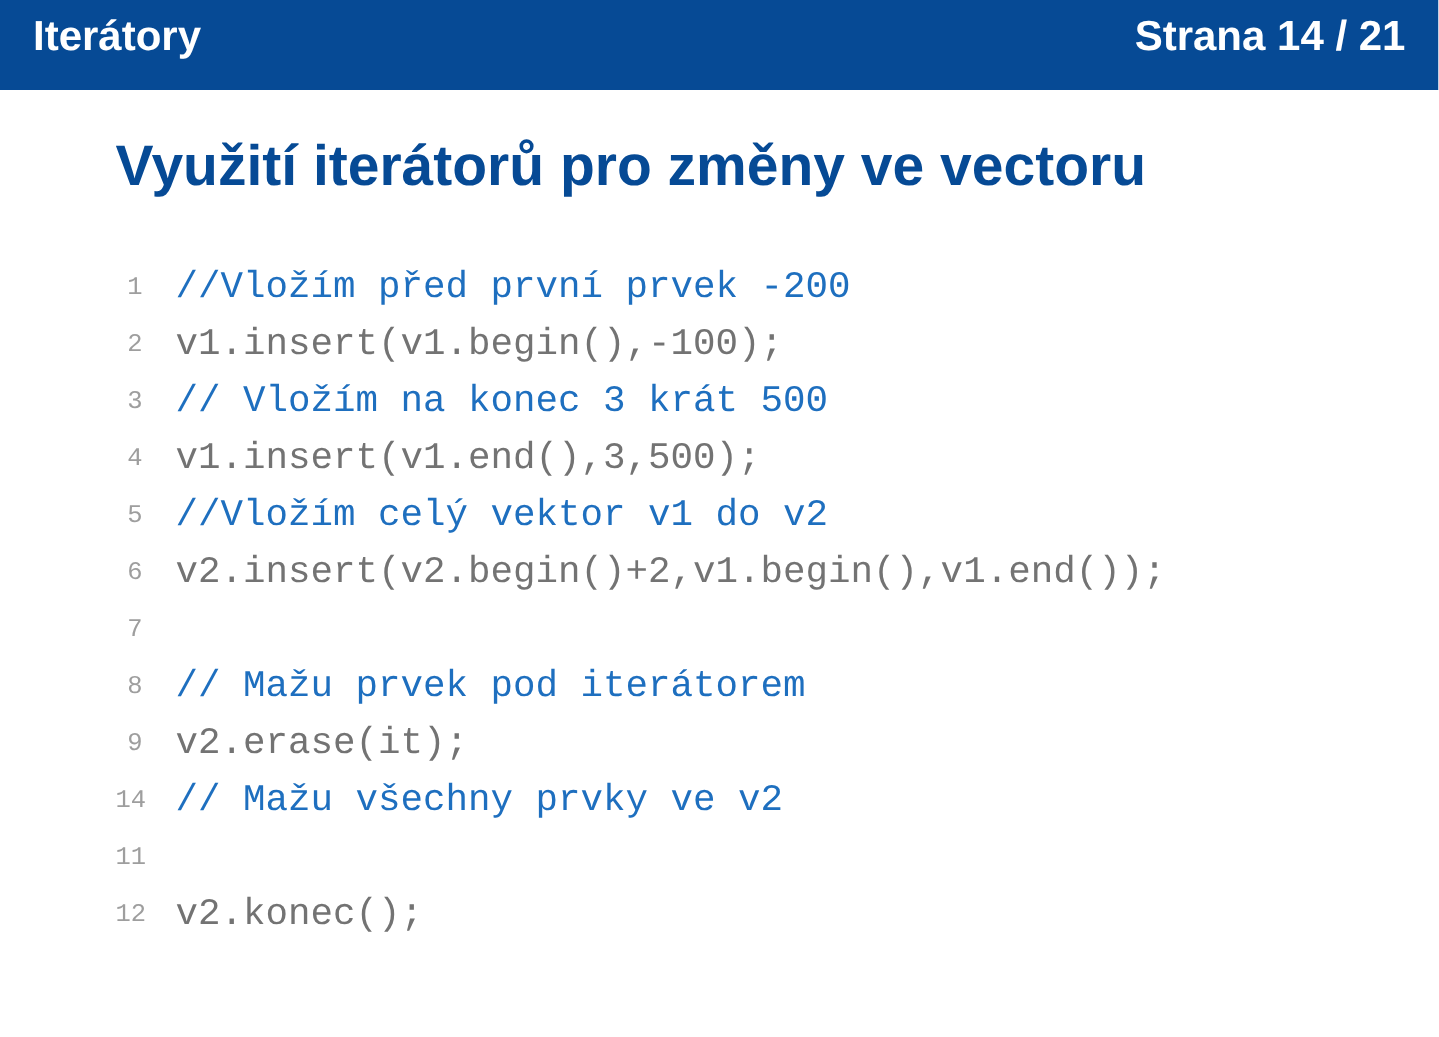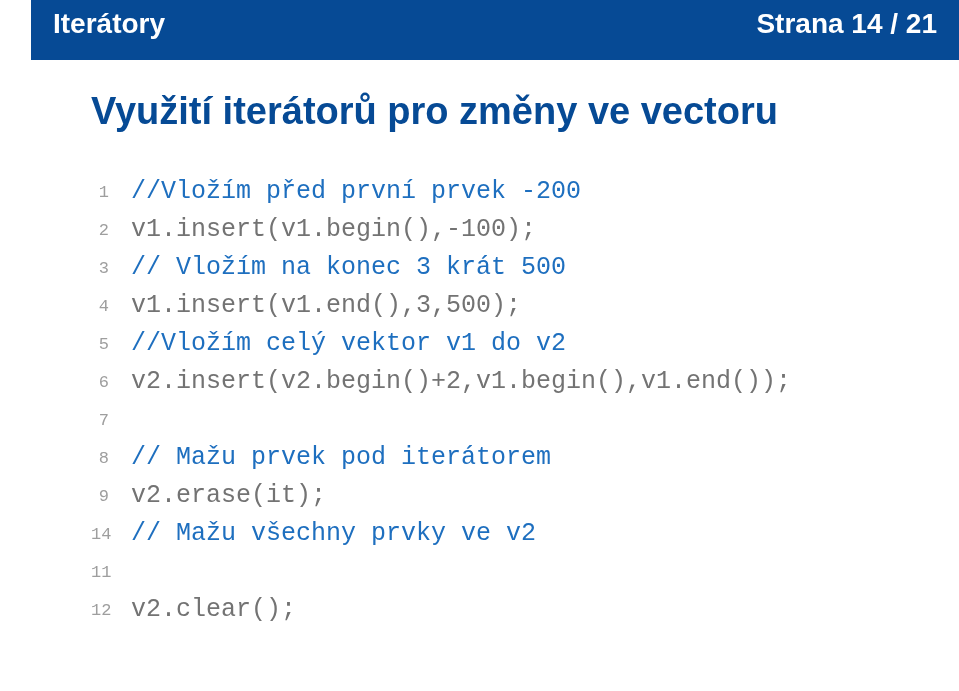--- a/index.html
+++ b/index.html
@@ -1,32 +1,33 @@
 <!DOCTYPE html>
 <html><head>
 <meta charset="utf-8">
 <style>
   * { margin: 0; padding: 0; box-sizing: border-box; }
   html, body { width: 959px; height: 691px; font-family: Arial, Helvetica, sans-serif; background: #fff; }
-  .slide { width: 959px; height: 619px; position: relative; padding-left: 31px; }
+  .slide { width: 959px; height: 619px; position: relative; }
   .header {
     background: #064a95;
     height: 60px;
     display: flex;
     justify-content: space-between;
     align-items: flex-start;
     padding: 8px 22px 0 22px;
   }
   .header-left, .header-right {
     color: #fff;
     font-weight: 700;
     font-size: 28px;
   }
   .content {
     padding: 30px 60px 0 60px;
+    margin-left: 17px;
   }
   .content-title {
     color: #064a95;
     font-weight: 700;
     font-size: 38px;
     margin-bottom: 40px;
   }
   .code {
     font-family: "Courier New", Courier, monospace;
     font-size: 25px;
@@ -98,17 +99,17 @@
         </div>
         <div class="code-line">
           <div class="ln">14</div>
           <div class="txt"><span class="comment">// Mažu všechny prvky ve v2</span></div>
         </div>
         <div class="code-line">
           <div class="ln">11</div>
         </div>
         <div class="code-line">
           <div class="ln">12</div>
-          <div class="txt"><span class="plain">v2.clear();</span></div>
+          <div class="txt"><span class="plain">v2.konec();</span></div>
         </div>
       </div>
   </div>
 </div>
 
 </body></html>

